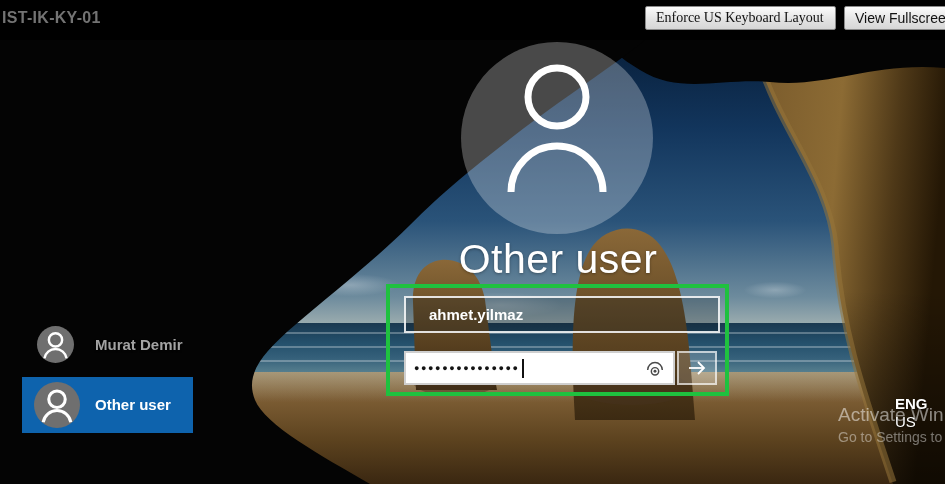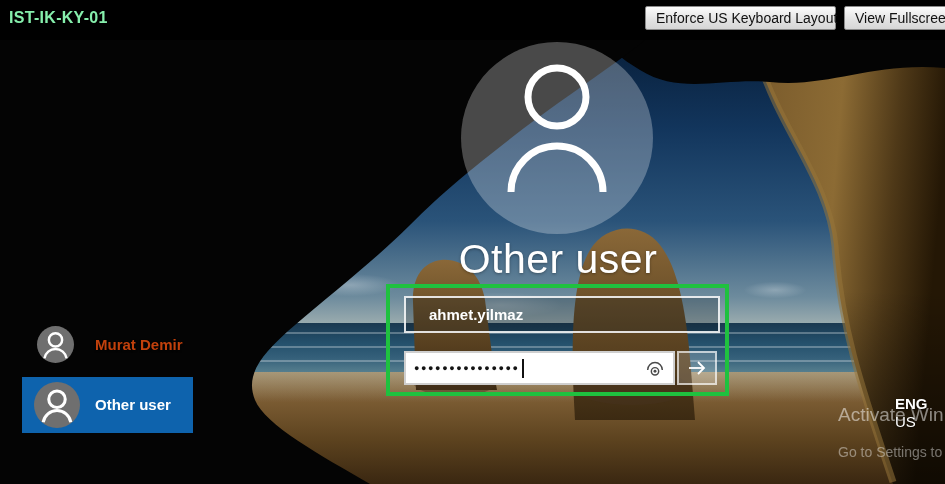--- a/index.html
+++ b/index.html
@@ -1,25 +1,25 @@
 <!DOCTYPE html>
 <html><head>
 <meta charset="utf-8">
 <style>
   html,body{margin:0;padding:0;background:#000;}
   *{box-sizing:border-box;font-family:"Liberation Sans",sans-serif;}
   #screen{position:relative;width:945px;height:484px;background:#000;overflow:hidden;}
 
   
   #topbar{position:absolute;left:0;top:0;width:945px;height:40px;background:#000;z-index:30;}
-  #host-label{position:absolute;left:9px;top:9px;color:#86efac;font-size:16px;font-weight:700;letter-spacing:.3px;}
+  #host-label{position:absolute;left:2px;top:9px;color:#737373;font-size:16px;font-weight:700;letter-spacing:.3px;}
   .tb-btn{position:absolute;top:6px;height:24px;background:linear-gradient(180deg,#fbfbfb,#e2e2e2 60%,#d6d6d6);
           border:1px solid #8a8a8a;border-radius:2px;color:#111;font-size:14px;padding:0 10px;line-height:22px;
           white-space:nowrap;cursor:pointer;}
-  #btn-enforce{left:645px;width:191px;text-align:right;}
+  #btn-enforce{left:645px;width:191px;text-align:left;font-family:Liberation Serif, serif;}
   #btn-fullscreen{left:844px;width:112px;text-align:center;}
 
   
   #photo{position:absolute;left:0;top:40px;width:945px;height:444px;overflow:hidden;background:#000;}
   .bglayer{position:absolute;pointer-events:none;}
   #sky{left:0;top:0;width:945px;height:292px;
        background:linear-gradient(180deg,#081f3a 0%,#12355c 30%,#2a5379 62%,#6d8b9d 88%,#a9b6b4 100%);}
   #clouds{left:0;top:0;width:945px;height:444px;background:
       radial-gradient(70px 16px at 350px 245px, rgba(255,255,255,.28), transparent 70%),
       radial-gradient(90px 18px at 500px 265px, rgba(255,255,255,.22), transparent 70%),
@@ -58,30 +58,30 @@
   #caret{display:inline-block;width:2px;height:19px;background:#111;margin-left:2px;}
   #reveal-eye{position:absolute;right:7px;top:5px;width:22px;height:22px;cursor:pointer;}
   #submit-button{position:absolute;left:677px;top:351px;width:40px;height:34px;z-index:7;
                  background:rgba(255,255,255,.18);border:2px solid rgba(255,255,255,.65);
                  display:flex;align-items:center;justify-content:center;cursor:pointer;}
 
   
   .u-avatar{border-radius:50%;background:#6f6f6f;position:absolute;}
   #row-murat{position:absolute;left:22px;top:322px;width:171px;height:48px;z-index:7;cursor:pointer;}
   #row-murat .u-avatar{left:15px;top:4px;width:37px;height:37px;}
-  #row-murat .u-name{position:absolute;left:73px;top:14px;color:#c2410c;font-size:15px;font-weight:600;white-space:nowrap;
+  #row-murat .u-name{position:absolute;left:73px;top:14px;color:#a3a3a3;font-size:15px;font-weight:600;white-space:nowrap;
                      text-shadow:0 1px 2px rgba(0,0,0,.6);}
   #row-other{position:absolute;left:22px;top:377px;width:171px;height:56px;background:#0e63ad;z-index:7;cursor:pointer;}
   #row-other .u-avatar{left:12px;top:5px;width:46px;height:46px;}
   #row-other .u-name{position:absolute;left:73px;top:19px;color:#fff;font-size:15px;font-weight:600;white-space:nowrap;}
 
   
   #watermark{position:absolute;left:838px;top:404px;z-index:6;color:rgba(255,255,255,.5);white-space:nowrap;}
   #wm1{font-size:19px;line-height:22px;}
-  #wm2{font-size:14px;line-height:16px;margin-top:18px;color:rgba(255,255,255,.42);}
+  #wm2{font-size:14px;line-height:16px;margin-top:3px;color:rgba(255,255,255,.42);}
   #lang{position:absolute;left:895px;top:395px;width:42px;text-align:left;z-index:7;color:#fff;cursor:pointer;
         text-shadow:0 1px 2px rgba(0,0,0,.7);}
   #lang-line1{font-size:15px;font-weight:700;line-height:18px;}
   #lang-line2{font-size:15px;font-weight:400;line-height:18px;}
 </style>
 </head>
 <body>
 
 <div id="screen">
 

